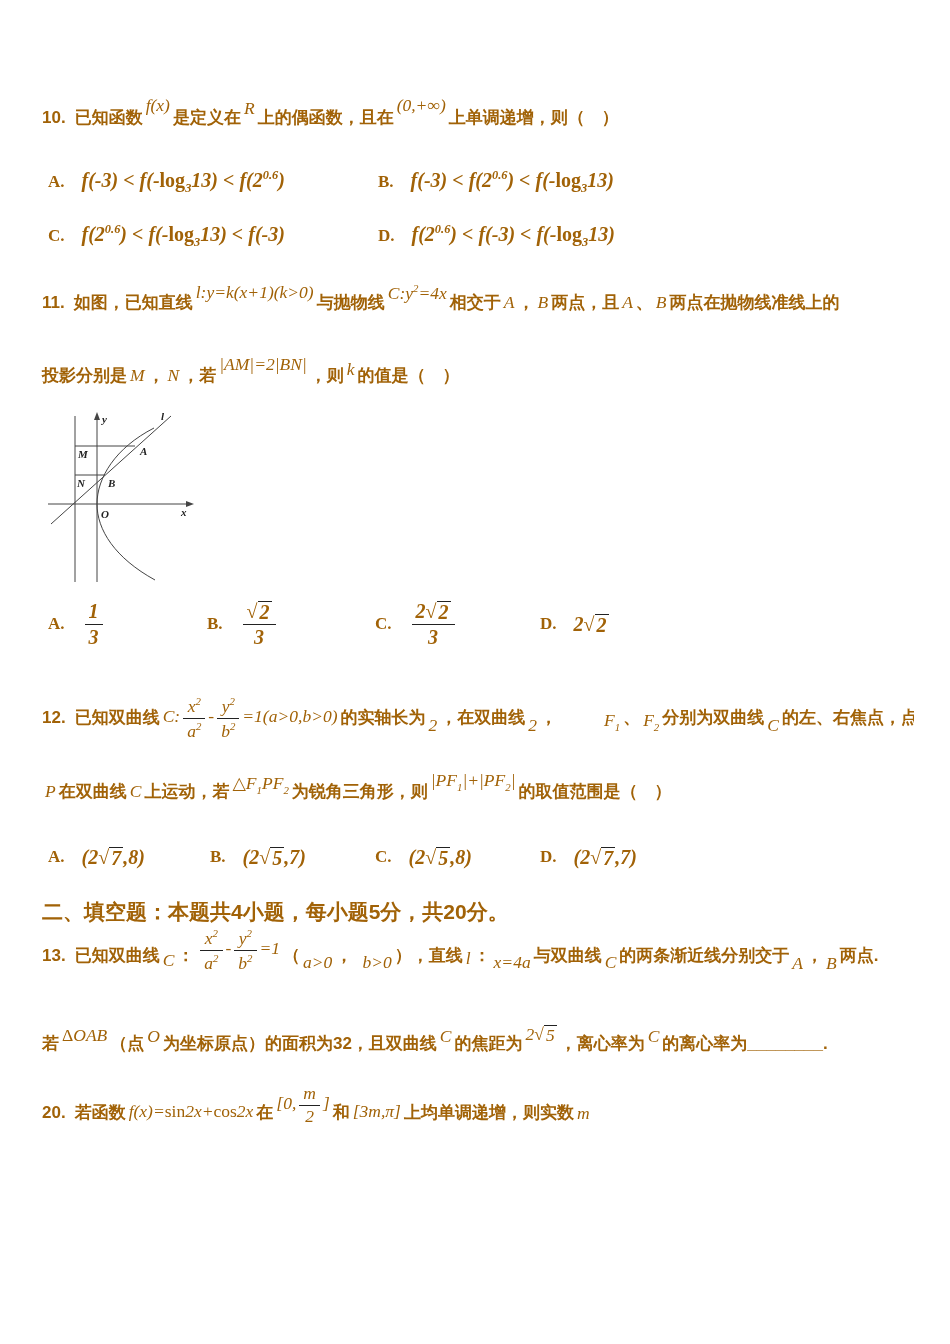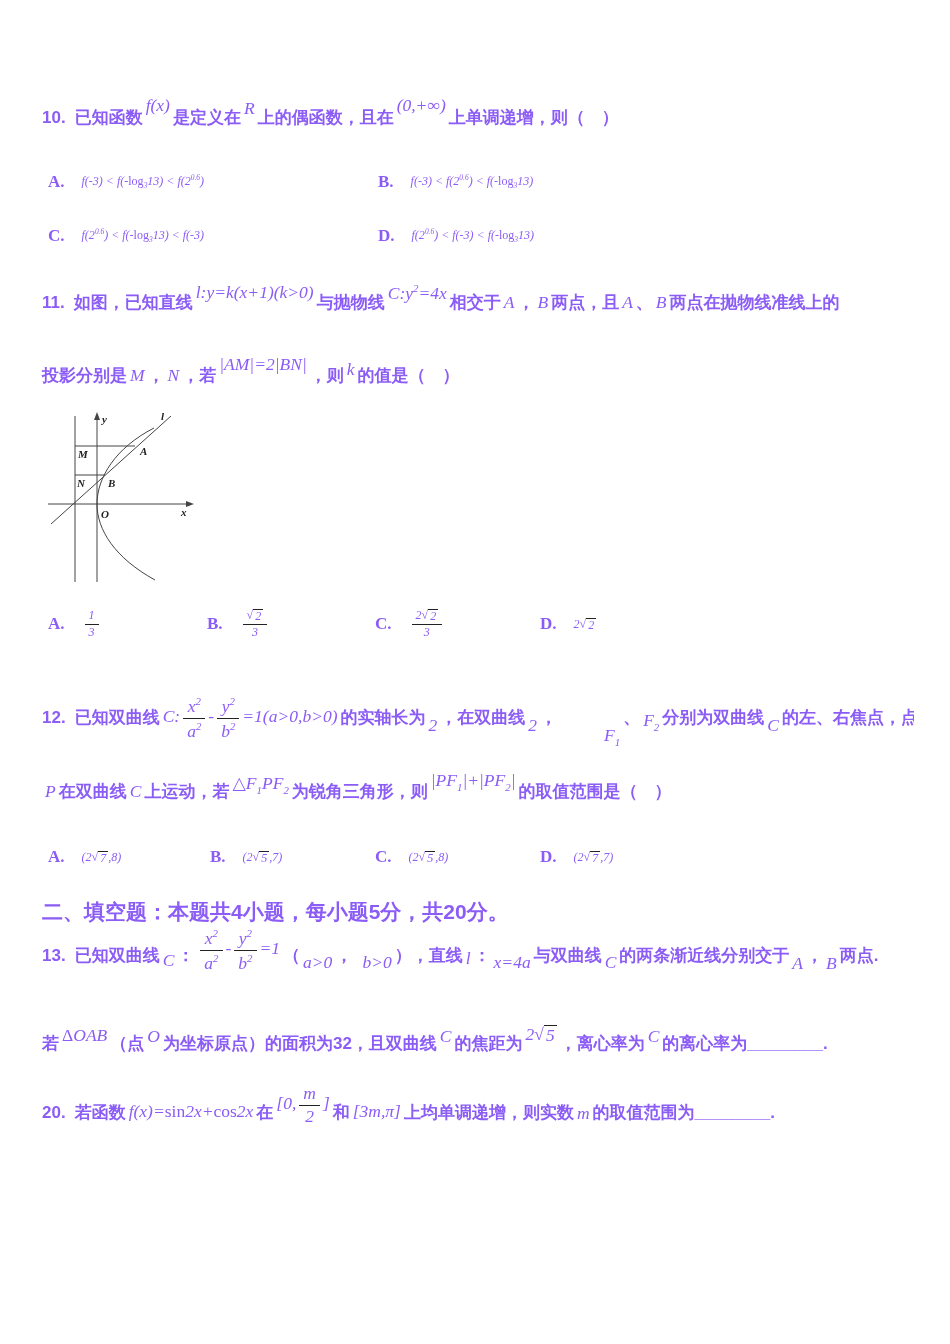--- a/index.html
+++ b/index.html
@@ -1,36 +1,36 @@
 <!DOCTYPE html>
 <html><head>
 <meta charset="utf-8">
 <style>
   html,body{margin:0;padding:0;background:#ffffff;}
-  .page{position:relative;width:914px;height:1344px;background:#fff;color:#8b5cf6;
+  .page{position:relative;width:914px;height:1344px;background:#fff;color:#a16207;
         font-family:"Liberation Sans",sans-serif;font-size:17px;overflow:hidden;}
   .qline{position:absolute;left:42px;white-space:nowrap;line-height:30px;}
   .flexline{display:flex;align-items:center;}
   .qnum{font-weight:700;margin-right:9px;}
   .cn{font-weight:700;}
   .math{font-family:"Liberation Serif","DejaVu Serif",serif;font-style:italic;font-weight:400;
         margin:0 3px;font-size:17.5px;}
   .math sup,.math sub{font-size:0.62em;}
   .m-rm{font-style:normal;}
   .m-frac{display:inline-flex;flex-direction:column;text-align:center;vertical-align:middle;
           margin:0 3px;line-height:1.12;}
   .m-num{display:block;border-bottom:1.2px solid #222;padding:0 4px 1px;}
   .m-den{display:block;padding:1px 4px 0;}
   .m-sqrt{display:inline-flex;align-items:flex-start;line-height:1.05;}
   .m-rad{font-style:normal;}
   .m-radb{border-top:1.2px solid #222;padding:0 2px;}
   .opt{position:absolute;display:flex;align-items:center;}
   .opt-label{font-weight:700;font-family:"Liberation Serif",serif;font-style:normal;
              margin-right:14px;font-size:17px;}
-  .opt .math{font-size:12px;}
+  .opt .math{font-size:20px;font-weight:bold;}
   .sec-title{position:absolute;left:42px;font-weight:700;font-size:21px;}
   .figure{position:absolute;left:45px;top:408px;}
   .fig-label{font-family:"Liberation Serif",serif;font-style:italic;font-weight:700;
              font-size:11px;fill:#222;}
   svg line,svg path{stroke:#444;stroke-width:1;fill:none;}
   svg polygon{fill:#444;stroke:none;}
 </style>
 </head>
 <body>
 
@@ -124,21 +124,21 @@
           <span class="m-den">a<sup>2</sup></span>
         </span>-<span class="m-frac">
           <span class="m-num">y<sup>2</sup></span>
           <span class="m-den">b<sup>2</sup></span>
         </span>=1(a&gt;0,b&gt;0)</span>
       <span class="cn seg">的实轴长为</span>
       <span class="math seg" style="position: relative; top: 7px;">2</span>
       <span class="cn seg">，在双曲线</span>
       <span class="math seg" style="position: relative; top: 7px;">2</span>
       <span class="cn seg">，</span>
-      <span class="math seg" style="position: relative; top: 20px; margin-left: 47px;">F<sub>1</sub></span>
+      <span class="math seg" style="position: relative; top: 5px; margin-left: 47px;">F<sub>1</sub></span>
       <span class="cn seg">、</span>
       <span class="math seg" style="position: relative; top: 5px;">F<sub>2</sub></span>
       <span class="cn seg">分别为双曲线</span>
       <span class="math seg" style="position: relative; top: 7px;">C</span>
       <span class="cn seg">的左、右焦点，点</span>
     </div>
   <div class="qline" style="top:776px"><span class="math seg">P</span><span class="cn seg">在双曲线</span><span class="math seg">C</span><span class="cn seg">上运动，若</span><span class="math seg" style="position: relative; top: -8px;"><span class="m-rm">△</span>F<sub>1</sub>PF<sub>2</sub></span><span class="cn seg">为锐角三角形，则</span><span class="math seg" style="position: relative; top: -11px;">|PF<sub>1</sub>|+|PF<sub>2</sub>|</span><span class="cn seg">的取值范围是（　）</span></div>
   <div class="opt" style="left:48px;top:834px;height:46px">
     <span class="opt-label">A.</span>
     <span class="math">(2<span class="m-sqrt">
@@ -209,17 +209,16 @@
       <span class="math seg" style="position: relative; top: -2px;">f(x)=<span class="m-rm">sin</span>2x+<span class="m-rm">cos</span>2x</span>
       <span class="cn seg">在</span>
       <span class="math seg" style="position: relative; top: -8px;">[0,<span class="m-frac">
           <span class="m-num">m</span>
           <span class="m-den">2</span>
         </span>]</span>
       <span class="cn seg">和</span>
       <span class="math seg" style="position: relative; top: -2px;">[3m,π]</span>
       <span class="cn seg">上均单调递增，则实数</span>
       <span class="math seg">m</span>
-      <span class="cn seg">的取值范围为________.</span>
     </div>
 
 
 </div>
 
 </body></html>

